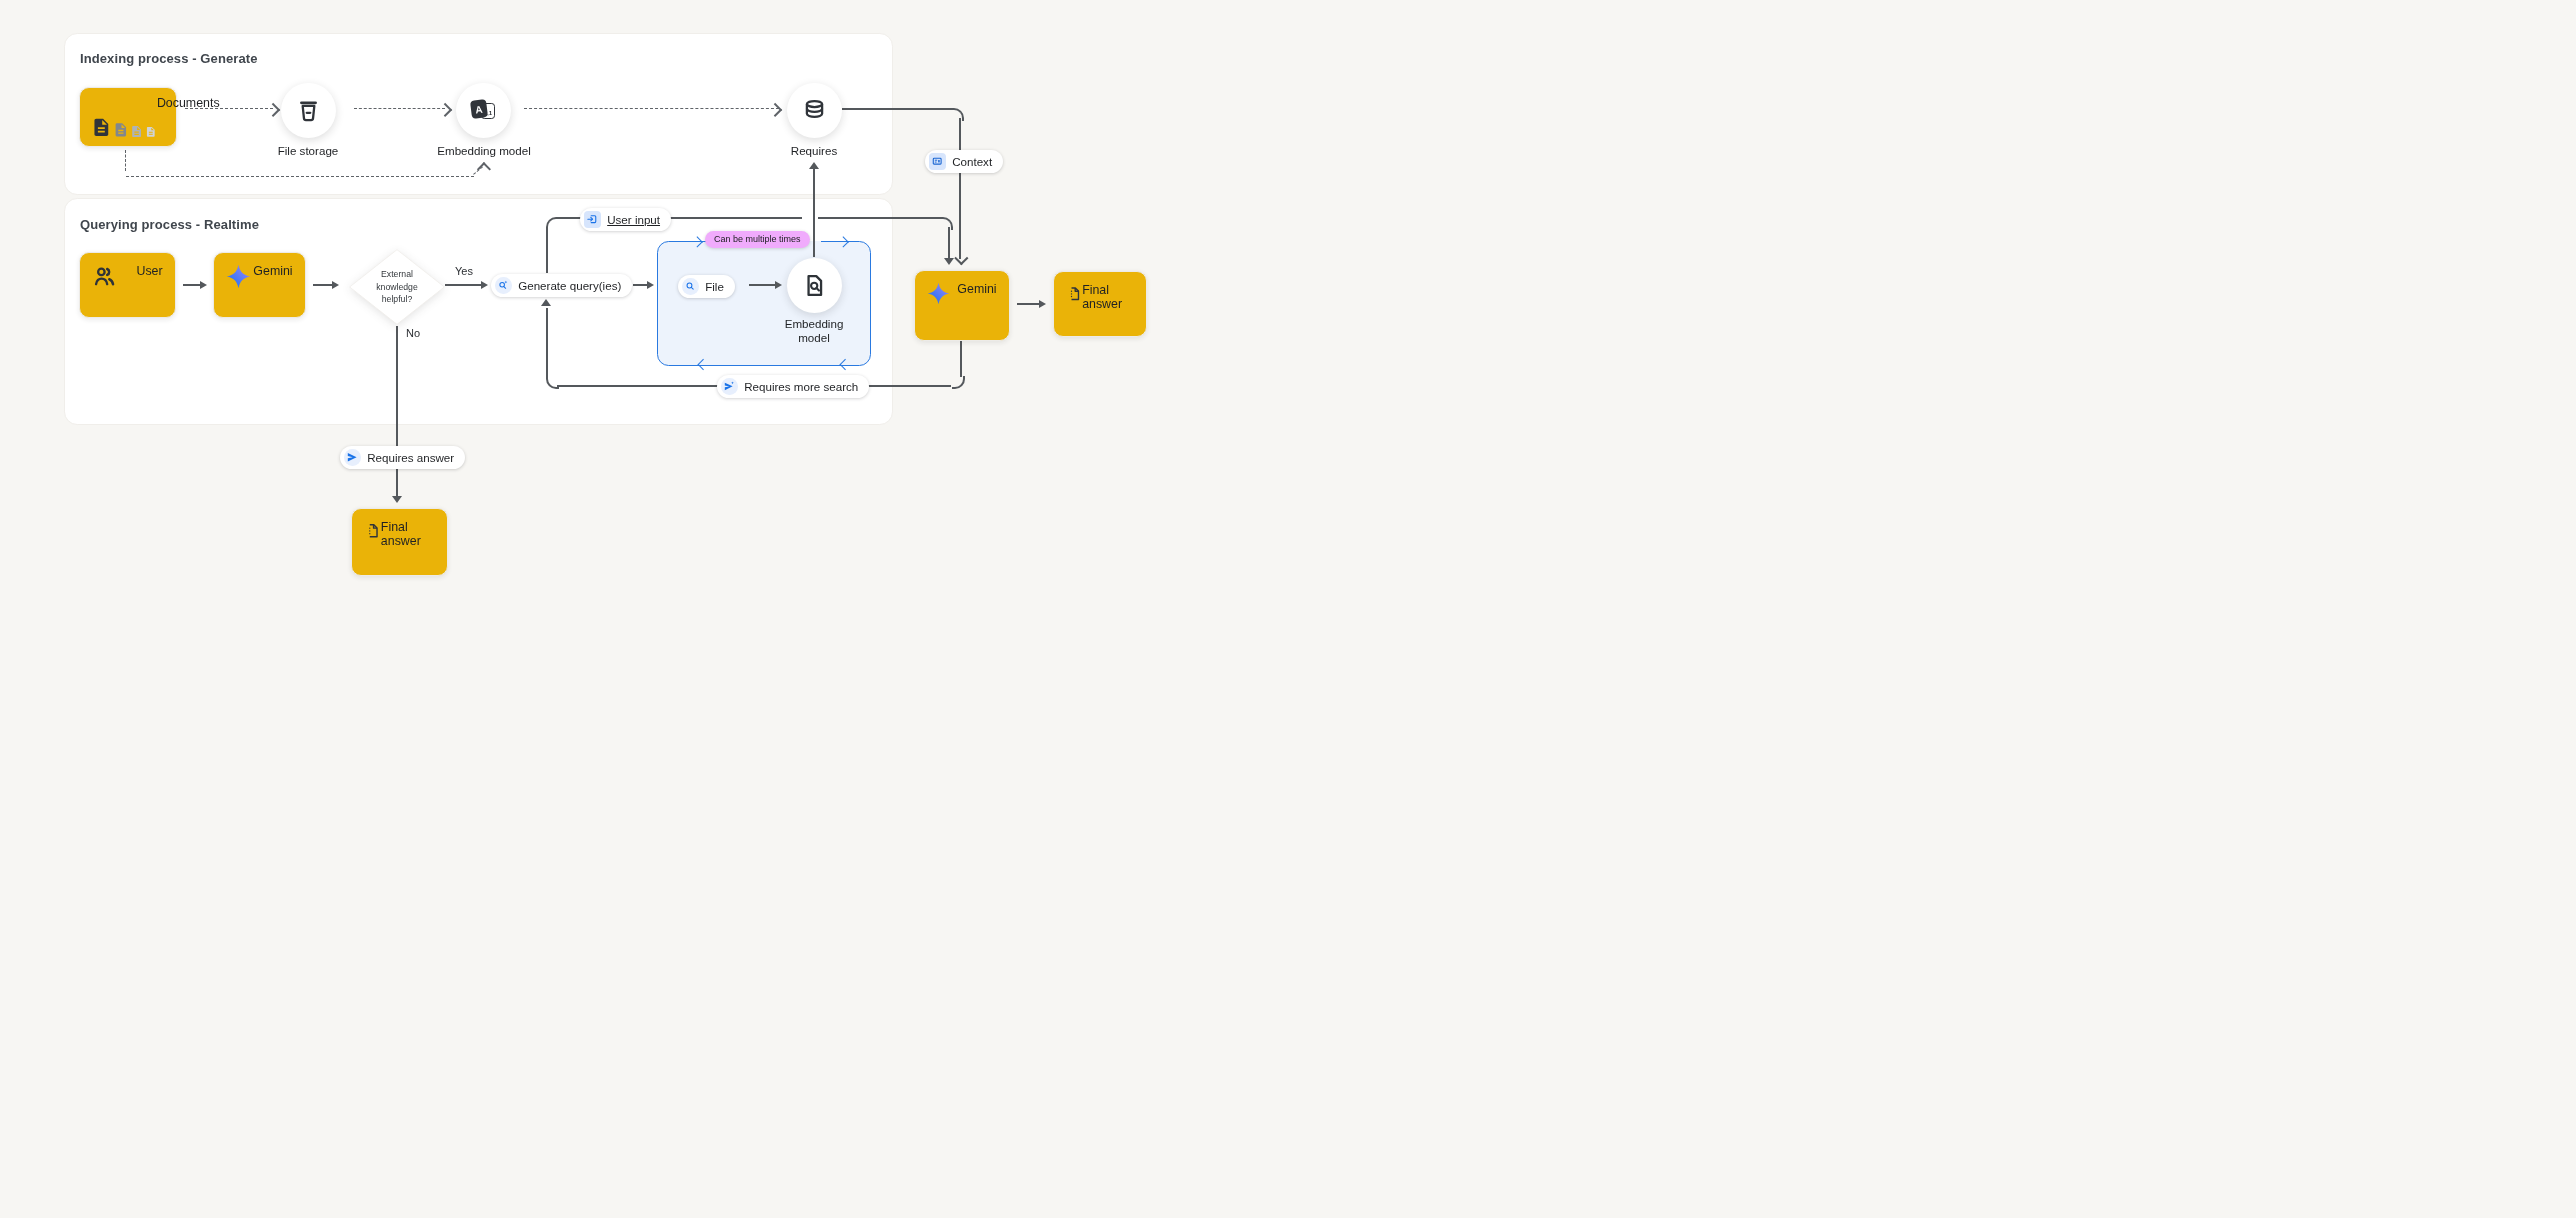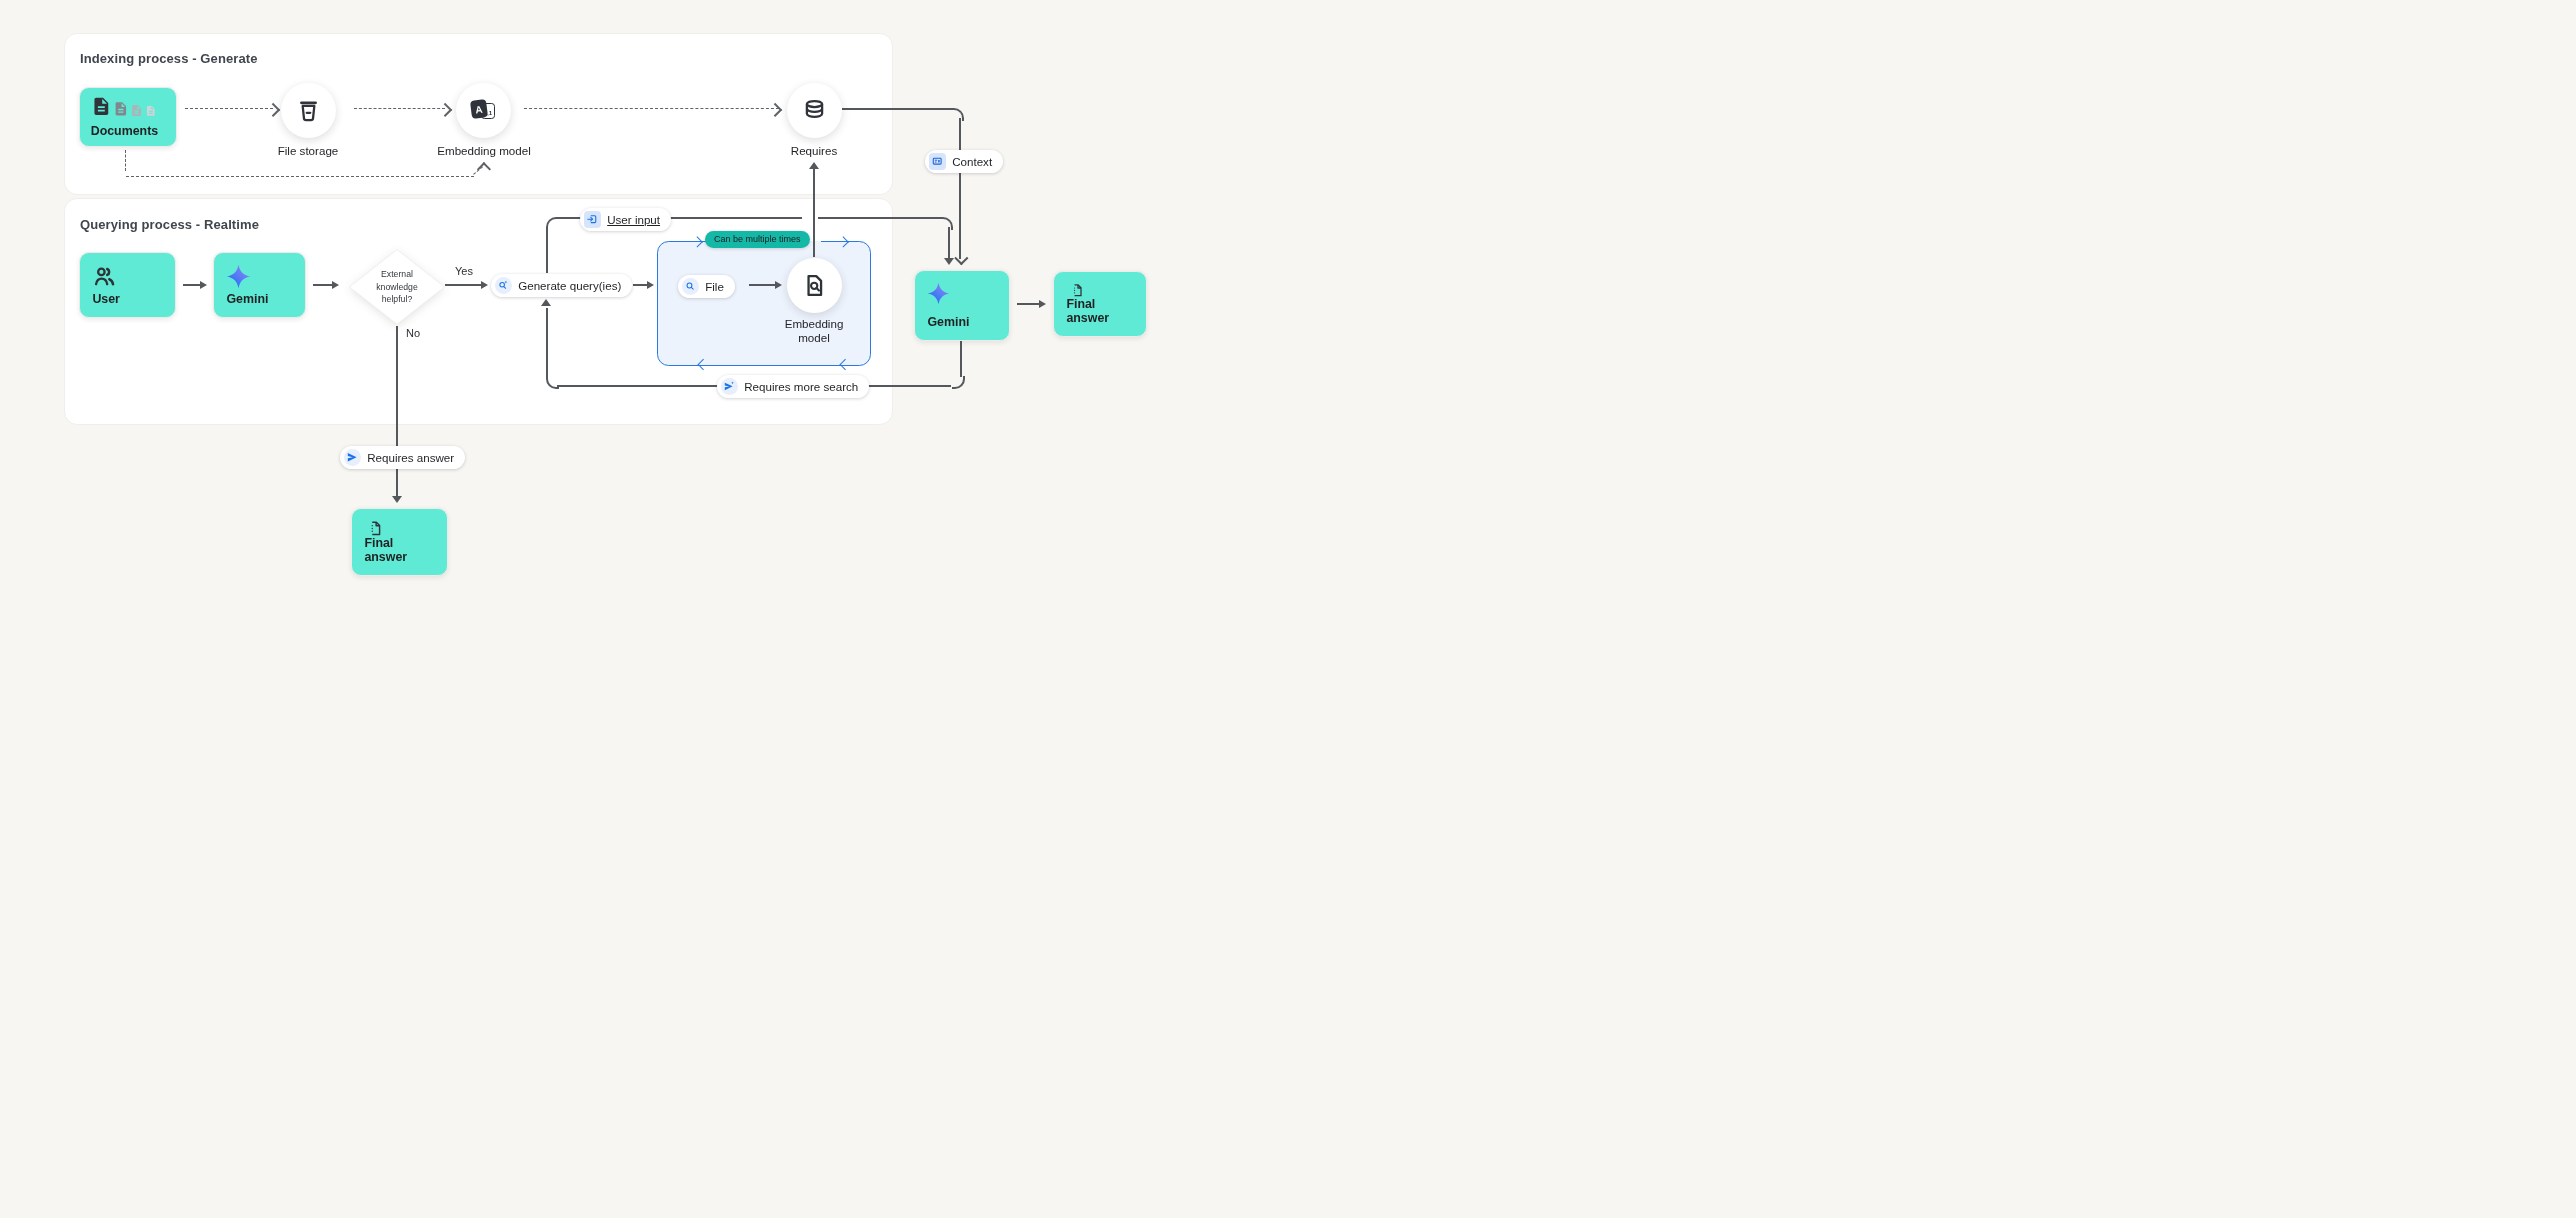--- a/index.html
+++ b/index.html
@@ -5,23 +5,23 @@
   :root{
     --bg:#f7f6f3; --panel:#ffffff; --ink:#54585c; --dash:#5f6368;
     --blue:#1a73e8; --chip:#e7effd; --chipsq:#d7e5fc; --loopfill:#edf3fc; --loopline:#2979e0;
     --dark:#30343a; --txt:#1f2124;
   }
   html,body{margin:0;padding:0;background:var(--bg);}
   #stage{position:relative;width:1288px;height:613px;background:var(--bg);
     font-family:"Liberation Sans",sans-serif;color:var(--txt);overflow:hidden;}
   .panel{position:absolute;background:var(--panel);border:0.8px solid #f0eeea;border-radius:13.2px;}
   .ptitle{position:absolute;font-size:13px;font-weight:700;color:#40464d;letter-spacing:0.1px;}
-  .card{position:absolute;background:#5eead4;border:0.8px solid #edebe7;border-radius:10px;
+  .card{position:absolute;background:#eab308;border:0.8px solid #edebe7;border-radius:10px;
     box-shadow:0 1.7px 5px rgba(31,33,36,.09);box-sizing:border-box;padding:10.7px 12.4px;
-    display:flex;flex-direction:column;justify-content:space-between;font-weight:bold;}
+    display:flex;flex-direction:row;justify-content:space-between;}
   .card .clabel{font-size:12.4px;color:var(--txt);}
   .circ{position:absolute;width:55px;height:55px;border-radius:50%;background:#fff;
     box-shadow:0 2.5px 8.3px rgba(31,33,36,.15);display:flex;align-items:center;justify-content:center;}
   .nlabel{position:absolute;width:116px;text-align:center;font-size:11.6px;color:var(--txt);}
   .pill{position:absolute;display:flex;align-items:center;gap:6.6px;background:#fff;border-radius:826px;
     padding:3.3px 10.7px 3.3px 4.1px;box-shadow:0 0.8px 3.3px rgba(31,33,36,.22);font-size:11.6px;color:var(--txt);
     white-space:nowrap;height:23px;box-sizing:border-box;}
   .chip{width:16.5px;height:16.5px;border-radius:50%;background:var(--chip);display:flex;
     align-items:center;justify-content:center;flex:0 0 auto;}
   .chip.sq{border-radius:4.1px;background:var(--chipsq);}
@@ -39,21 +39,21 @@
   .tri-d{border-left:5px solid transparent;border-right:5px solid transparent;border-top:7.4px solid var(--ink);}
   .tri-u{border-left:5px solid transparent;border-right:5px solid transparent;border-bottom:7.4px solid var(--ink);}
   .chev{position:absolute;width:8.3px;height:8.3px;border-top:2.1px solid var(--ink);border-right:2.1px solid var(--ink);color:var(--ink);}
   .chev-r{transform:rotate(45deg);}
   .chev-u{transform:rotate(-45deg);}
   .chev-d{transform:rotate(135deg);}
   .chev.dsh{border-color:var(--dash);}
   .chev.blu{border-color:var(--loopline);border-top-width:1.7px;border-right-width:1.7px;width:7.4px;height:7.4px;}
   .chev-l{transform:rotate(-135deg);}
   .loopbox{position:absolute;background:var(--loopfill);border:1.2px solid var(--loopline);border-radius:11.6px;}
-  .smallpill{position:absolute;background:#14b8a6;border-radius:826px;padding:3.3px 9px;font-size:9px;
+  .smallpill{position:absolute;background:#f0abfc;border-radius:826px;padding:3.3px 9px;font-size:9px;
     color:#202124;box-shadow:0 0.8px 3.3px rgba(31,33,36,.2);white-space:nowrap;}
   .ylabel{position:absolute;font-size:11px;color:#2c2f33;}
   .diam-wrap{position:absolute;}
   .diam-txt{position:absolute;inset:0;display:flex;flex-direction:column;align-items:center;
     justify-content:center;font-size:8.7px;line-height:1.42;color:#34383c;text-align:center;}
   .docrow{display:flex;align-items:flex-end;gap:1.7px;}
   .emb-ic{position:relative;width:29px;height:23px;}
   .emb-a{position:absolute;left:1.7px;top:0.8px;width:15.7px;height:18px;background:var(--dark);border-radius:4.1px;
     transform:rotate(-7deg);color:#fff;font-size:10px;font-weight:700;display:flex;align-items:center;
     justify-content:center;z-index:2;}

